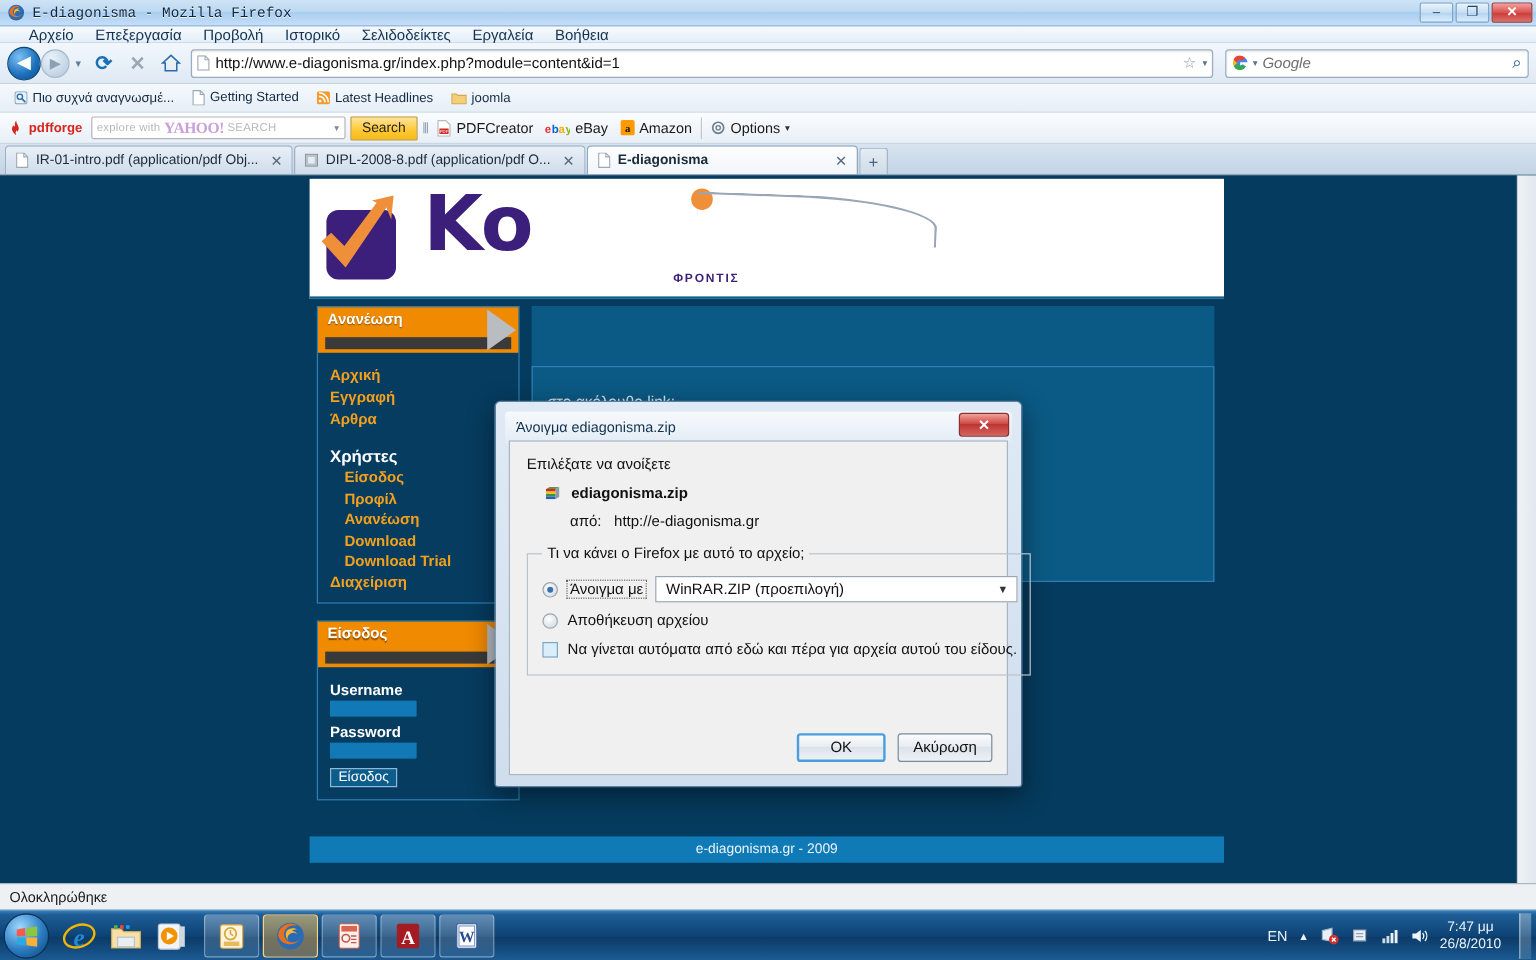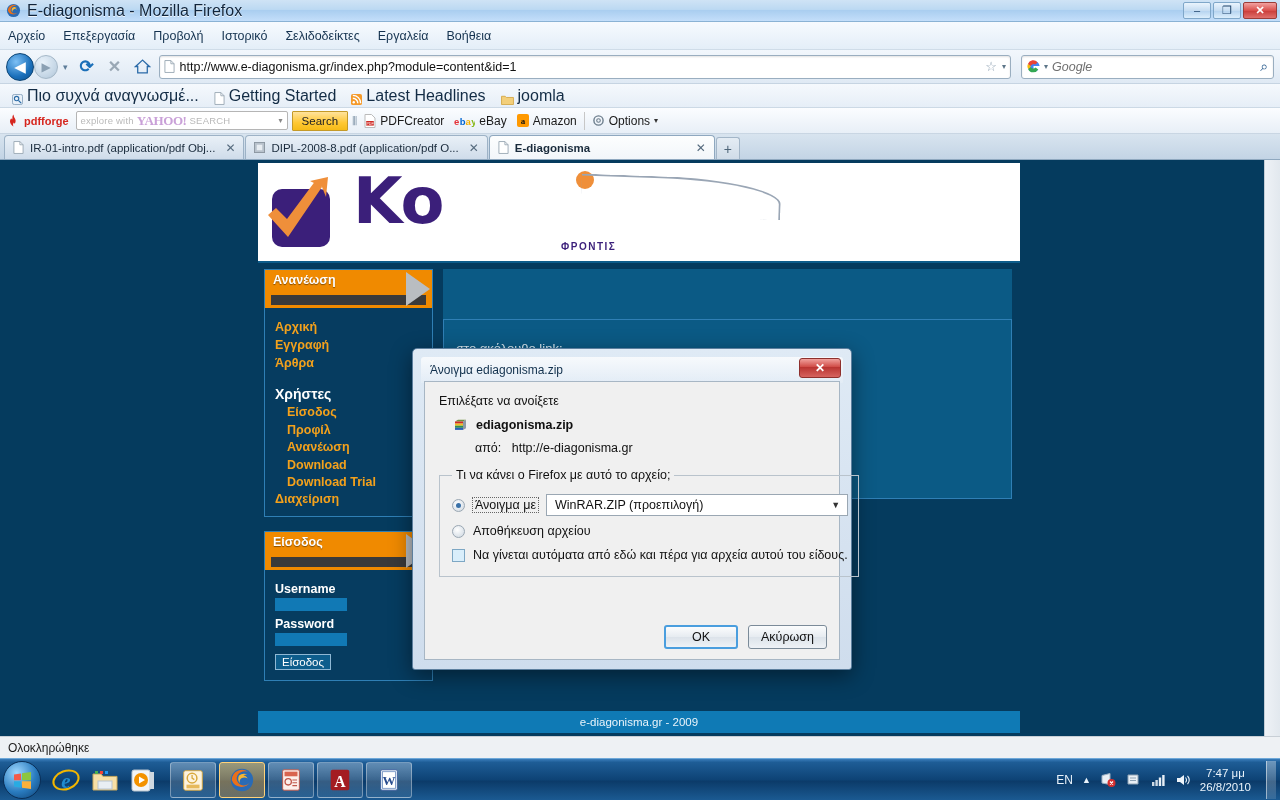--- a/index.html
+++ b/index.html
@@ -27,40 +27,40 @@
   
   .titlebar {
     height:22px;
     background: linear-gradient(to bottom,#cfe3f5 0%,#bcd9f2 45%,#aacef0 50%,#c4defa 100%);
     border-bottom:1px solid #8ab2d4;
     display:flex; align-items:center; position:relative;
     padding-left:6px;
   }
   .titlebar .ff-ico { width:15px; height:15px; margin-right:6px; flex:0 0 auto; }
   .titlebar .ttl {
-    font-size:16px; color:#10243b; font-family:Liberation Sans, sans-serif;
+    font-size:12px; color:#10243b; font-family:Liberation Mono, monospace;
     text-shadow:0 1px 0 rgba(255,255,255,.8);
     white-space:nowrap;
   }
   .winbtns { position:absolute; right:3px; top:2px; display:flex; gap:2px; }
   .winbtn {
     width:28px; height:17px; border:1px solid #7fa7c9; border-radius:2px;
     background:linear-gradient(to bottom,#eaf4fd,#c6ddf2 50%, #b3d2ef 51%, #dceefc);
     display:flex; align-items:center; justify-content:center;
     color:#20456b; font-size:11px; line-height:1;
   }
   .winbtn.close {
     width:34px;
     background:linear-gradient(to bottom,#f2a2a0,#d9504c 50%,#c93b38 51%,#e0706c);
     border-color:#9c3c38; color:#fff; font-weight:bold;
   }
 
   
   .menubar {
-    height:28px; display:flex; align-items:center; gap:2px; padding-left:0;
+    height:14px; display:flex; align-items:center; gap:2px; padding-left:16px;
     background:linear-gradient(to bottom,#f6fafe,#e4eef8);
     border-bottom:1px solid #cfdce8;
     color:#0d2b45;
     text-align:center;
   }
   .menubar .mi { padding:2px 8px; font-size:12.5px; color:#14324f; white-space:nowrap;}
 
   
   .navbar {
     height:34px; display:flex; align-items:center; gap:4px; padding:0 6px;
@@ -93,21 +93,21 @@
     box-shadow: inset 0 1px 2px rgba(0,0,0,.12); margin-left:6px;
   }
   .searchbar .sval { flex:1 1 auto; font-size:12.5px; color:#6f6f6f; font-style:italic;}
 
   
   .bookmarks {
     height:24px; display:flex; align-items:center; gap:3px; padding:0 6px;
     background:linear-gradient(to bottom,#f5f9fd,#e6eef7);
     border-bottom:1px solid #ccd9e5;
   }
-  .bm { display:flex; align-items:flex-end; gap:4px; padding:2px 6px; font-size:16px; color:#132c45; white-space:nowrap;}
+  .bm { display:flex; align-items:flex-start; gap:4px; padding:2px 6px; font-size:11px; color:#132c45; white-space:nowrap;}
 
   
   .pdfbar {
     height:26px; display:flex; align-items:center; gap:4px; padding:0 4px;
     background:linear-gradient(to bottom,#fbfdff,#e8eff7);
     border-bottom:1px solid #c9d6e3;
   }
   .yahoo-input {
     width:212px;height:19px;background:#fff;border:1px solid #b5b5b5;border-radius:2px;
     display:flex;align-items:center;padding:0 4px;gap:3px;

